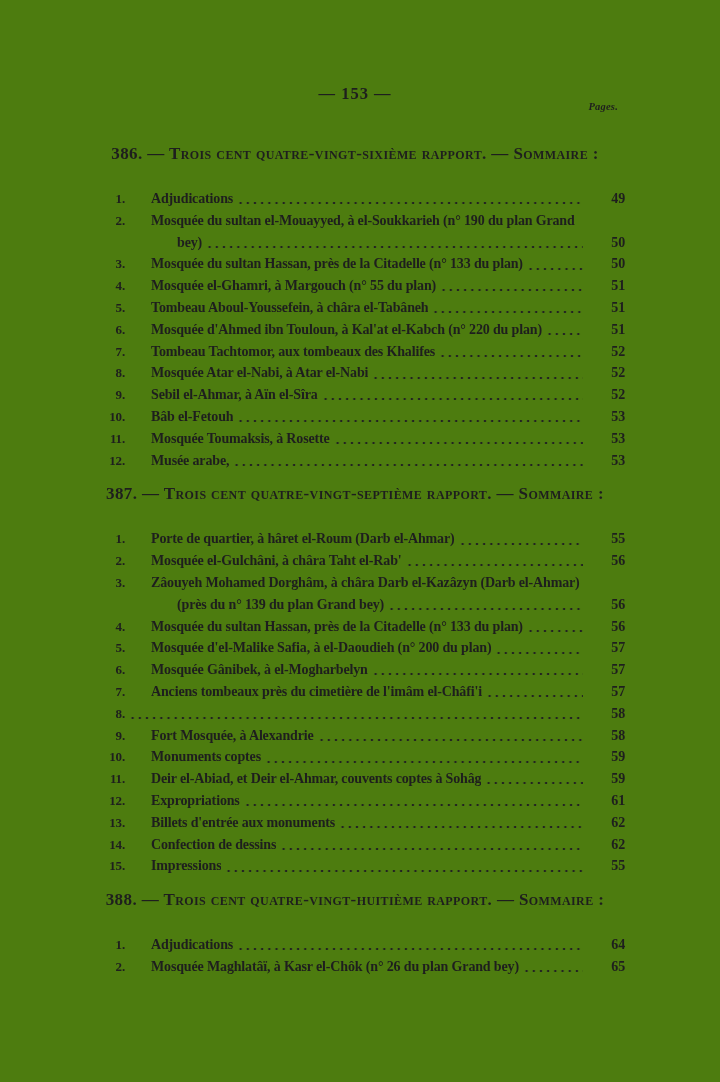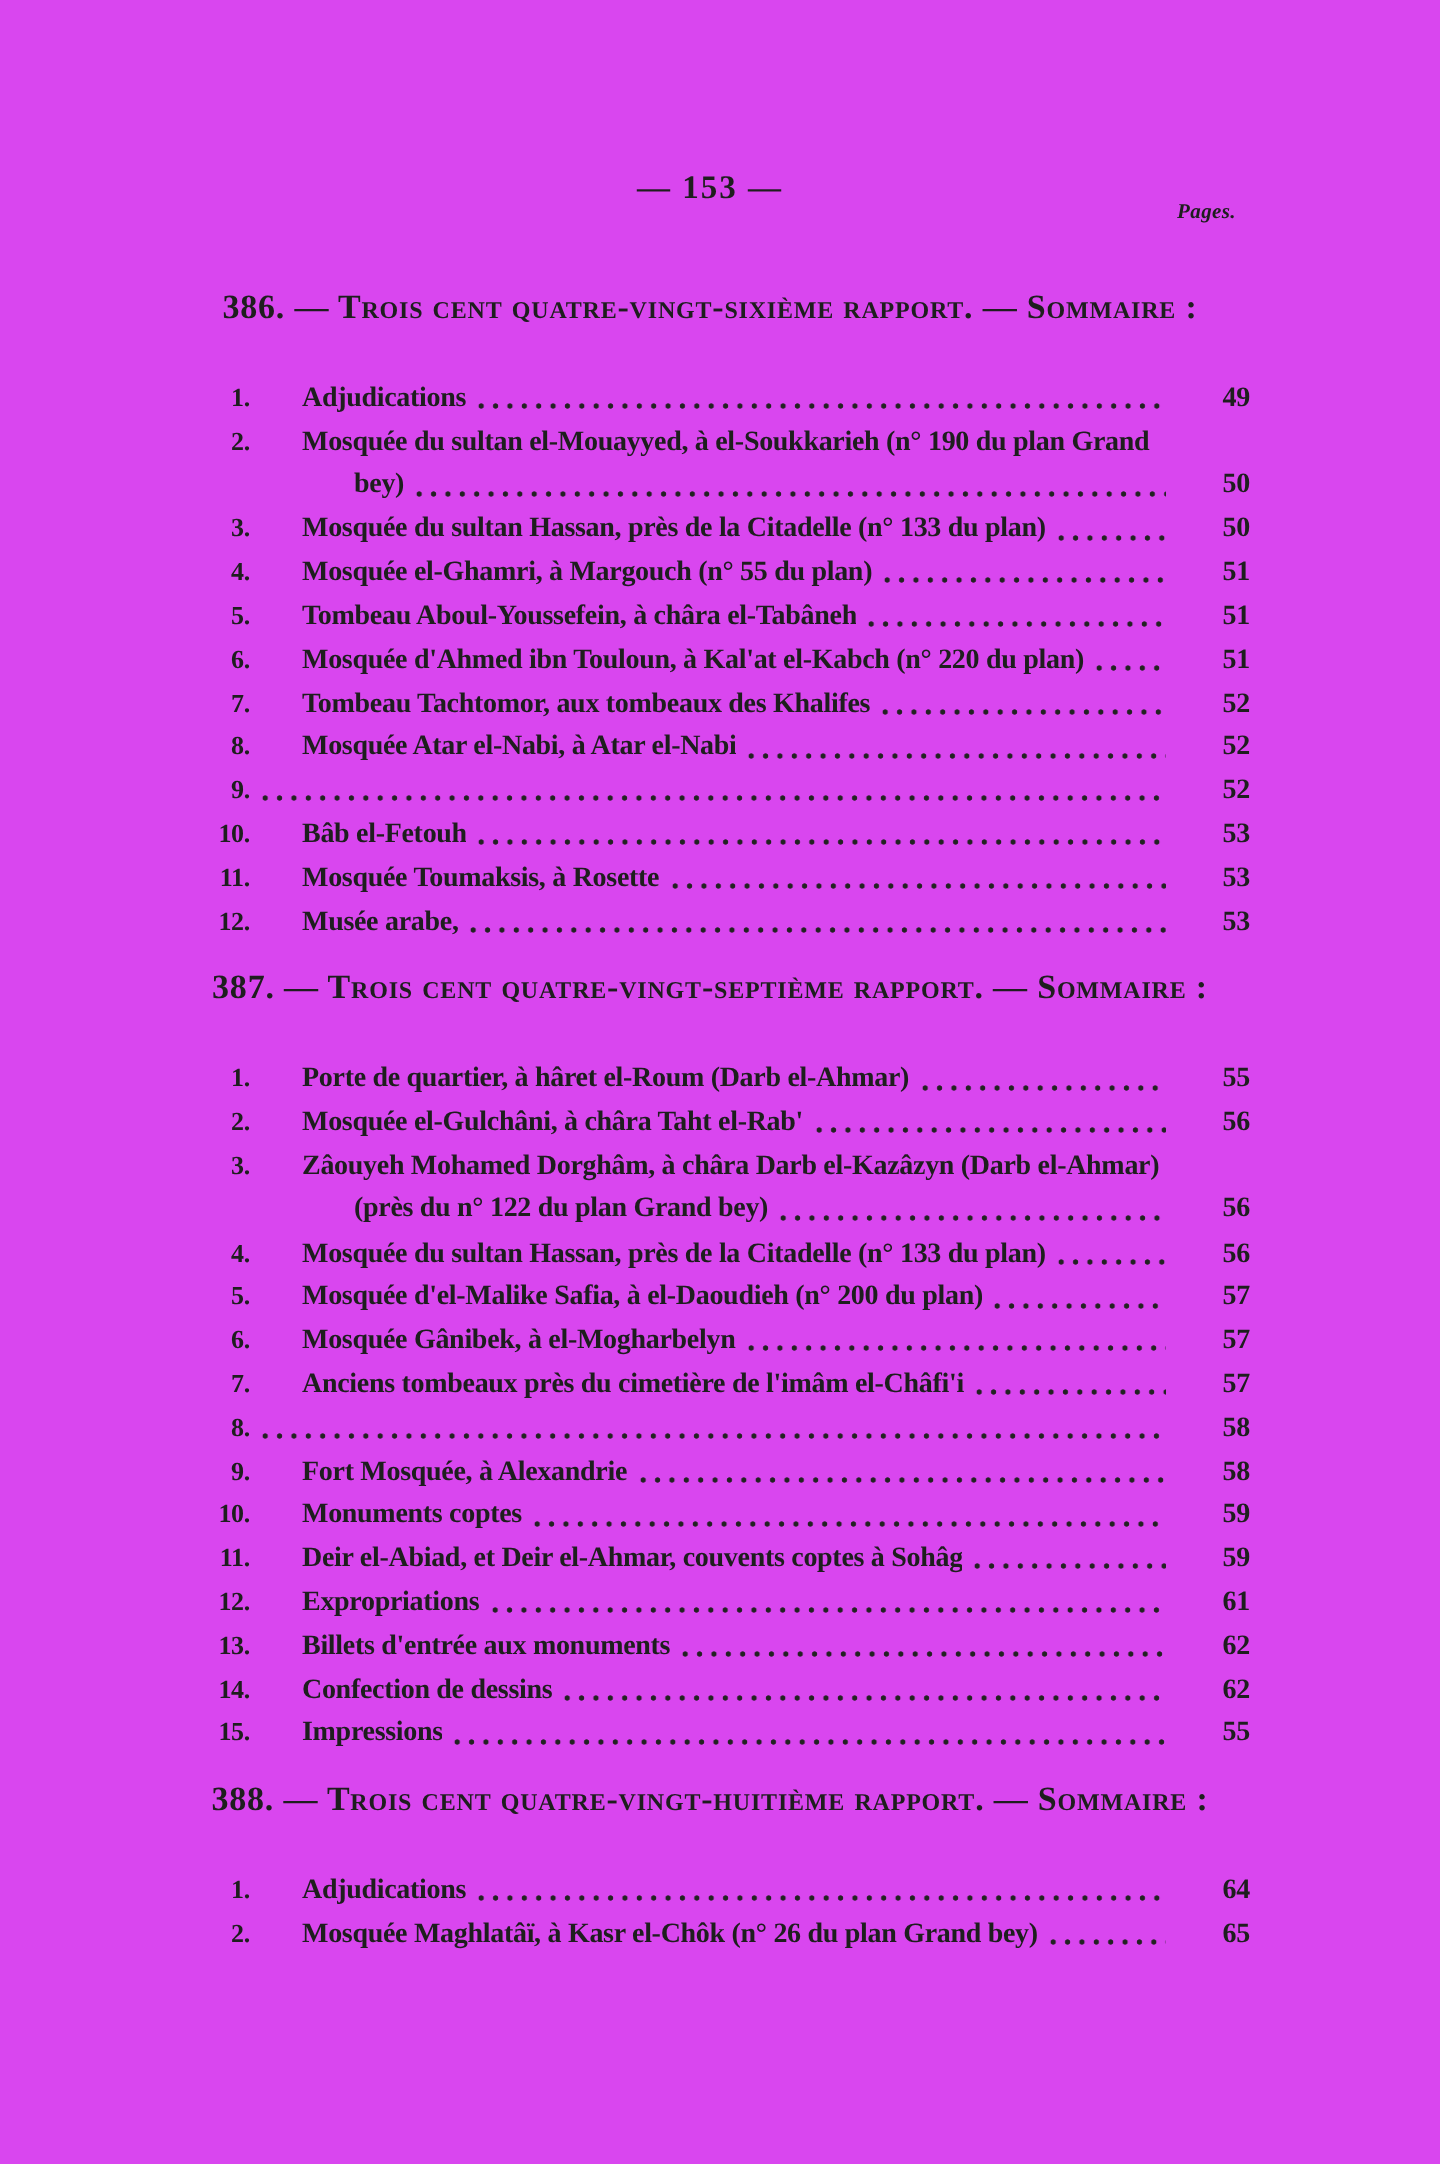--- a/index.html
+++ b/index.html
@@ -6,21 +6,21 @@
   body{
     width:720px;height:1082px;
     background:#ffffff;
     font-family:"Liberation Serif", serif;
     color:#1e1e1e;
     overflow:hidden;
   }
   .sheet{
     position:relative;
     width:720px;height:1082px;
-    background:#d946ef;
+    background:#4d7c0f;
   }
   .folio{
     position:absolute;top:84px;left:85px;width:540px;
     text-align:center;
     font-size:16.5px;font-weight:700;
     letter-spacing:1px;
   }
   .pages-label{
     position:absolute;top:101px;left:80px;width:538px;
     text-align:right;
@@ -138,20 +138,21 @@
             <span class="page">52</span>
           </div>
           <div class="row">
             <span class="num">8.</span>
             <span class="txt">Mosquée Atar el-Nabi, à Atar el-Nabi</span>
             <span class="leader"></span>
             <span class="page">52</span>
           </div>
           <div class="row">
             <span class="num">9.</span>
+            <span class="txt">Sebil el-Ahmar, à Aïn el-Sîra</span>
             <span class="leader"></span>
             <span class="page">52</span>
           </div>
           <div class="row">
             <span class="num">10.</span>
             <span class="txt">Bâb el-Fetouh</span>
             <span class="leader"></span>
             <span class="page">53</span>
           </div>
           <div class="row">
@@ -182,21 +183,21 @@
             <span class="txt">Mosquée el-Gulchâni, à châra Taht el-Rab'</span>
             <span class="leader"></span>
             <span class="page">56</span>
           </div>
           <div class="row">
             <span class="num">3.</span>
             <span class="txt fullline">Zâouyeh Mohamed Dorghâm, à châra Darb el-Kazâzyn (Darb el-Ahmar)</span>
           </div>
           <div class="row">
             <span class="num"></span>
-            <span class="txt cont">(près du n° 122 du plan Grand bey)</span>
+            <span class="txt cont">(près du n° 139 du plan Grand bey)</span>
             <span class="leader"></span>
             <span class="page">56</span>
           </div>
           <div class="row">
             <span class="num">4.</span>
             <span class="txt">Mosquée du sultan Hassan, près de la Citadelle (n° 133 du plan)</span>
             <span class="leader"></span>
             <span class="page">56</span>
           </div>
           <div class="row">

